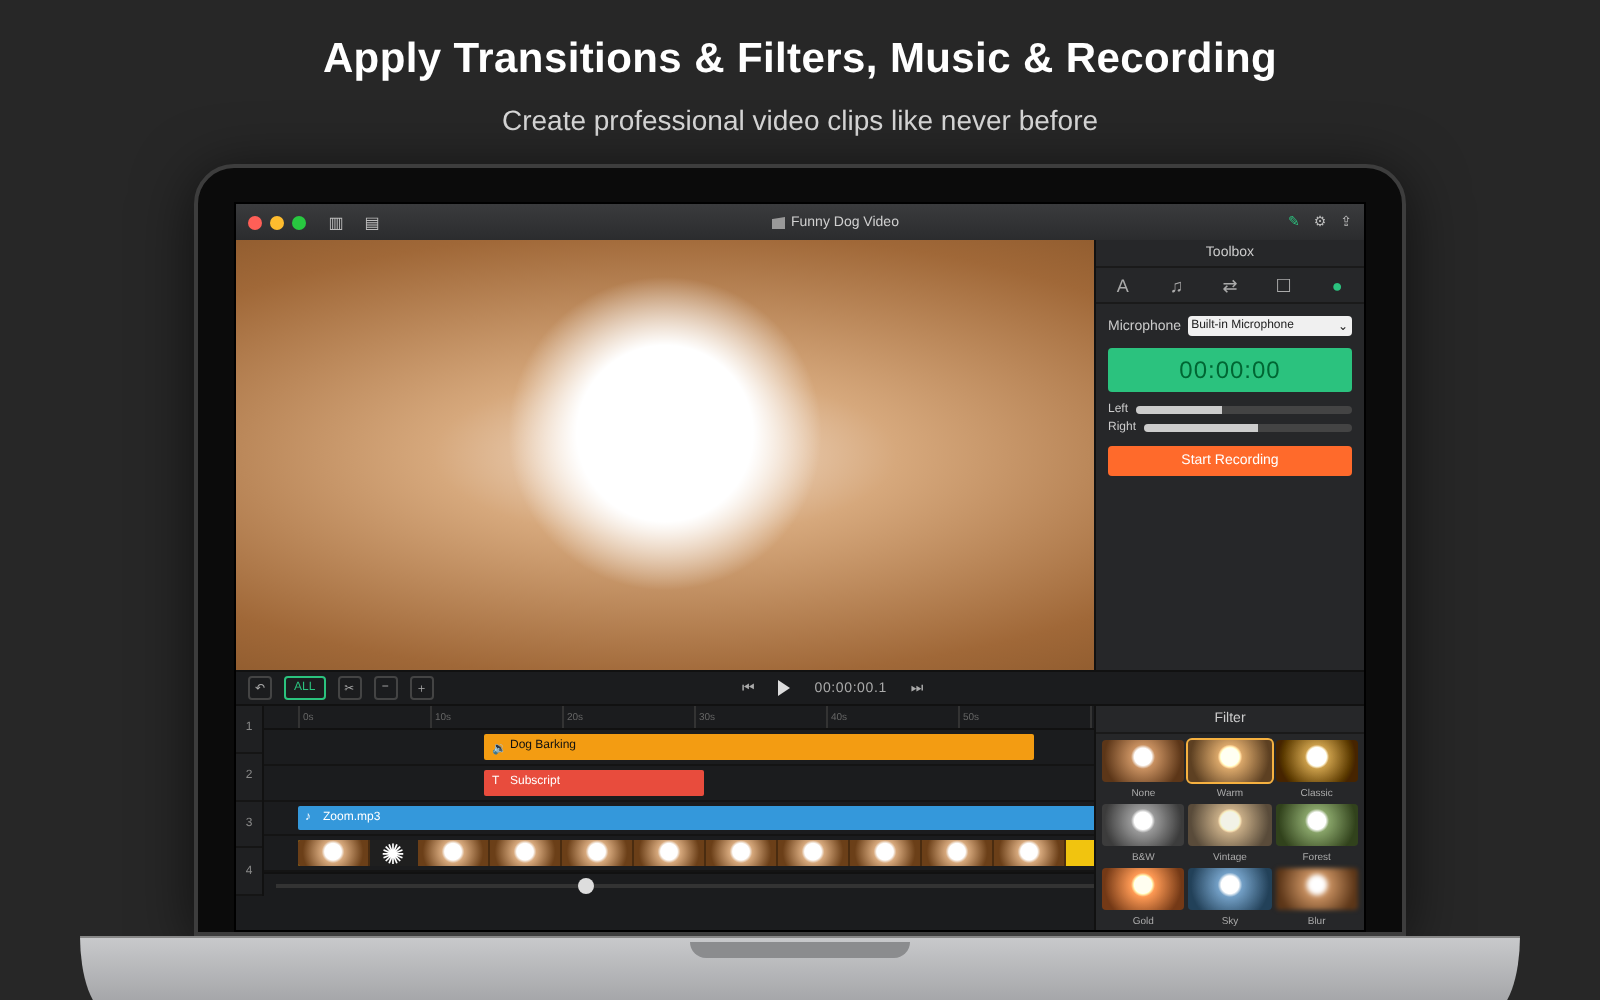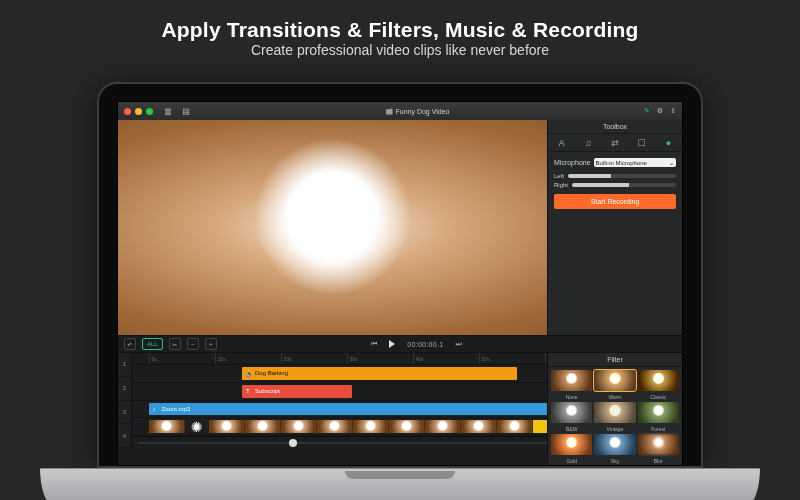--- a/index.html
+++ b/index.html
@@ -1,19 +1,19 @@
 <!DOCTYPE html>
 <html><head>
 <meta charset="utf-8">
 <style>
 *{margin:0;padding:0;box-sizing:border-box;font-family:-apple-system,BlinkMacSystemFont,"Helvetica Neue",sans-serif;-webkit-font-smoothing:antialiased}
 body{width:800px;height:500px;background:#272727;overflow:hidden;position:relative}
 .marketing{text-align:center;padding-top:18px;color:#fff}
 .marketing h1{font-size:21px;font-weight:700;letter-spacing:.2px}
-.marketing p{font-size:14px;font-weight:300;color:#d8d8d8;margin-top:0}
+.marketing p{font-size:14px;font-weight:300;color:#d8d8d8;margin-top:10px}
 .laptop{position:absolute;left:50%;top:82px;transform:translateX(-50%)}
 .screen-body{width:606px;height:386px;background:#0b0b0b;border-radius:20px 20px 0 0;border:2px solid #3d3d3d;padding:17px 18px 0;box-shadow:0 4px 30px rgba(0,0,0,.6)}
 .screen{width:100%;height:100%;background:#1b1c1e;border:1px solid #000;position:relative;overflow:hidden}
 
 
 .titlebar{height:18px;background:linear-gradient(#3a3b3d,#2b2c2e);display:flex;align-items:center;padding:0 6px;font-size:7px;color:#d0d0d0}
 .traffic{display:flex;gap:4px;margin-right:10px}
 .traffic span{width:7px;height:7px;border-radius:50%}
 .tl-close{background:#ff5f57}.tl-min{background:#febc2e}.tl-max{background:#28c840}
 .tb-icons{display:flex;gap:8px;color:#bcbcbc}
@@ -151,20 +151,21 @@
          <span class="t active">●</span>
        </div>
        <div class="tbx-body">
          <div class="mic-row">
            <span>Microphone</span>
            <div class="mic-select">
              <span>Built-in Microphone</span>
              <span>⌄</span>
            </div>
          </div>
+         <div class="rec-time">00:00:00</div>
          <div class="levels">
            <div class="lv left">
              <span>Left</span>
              <div class="bar"></div>
            </div>
            <div class="lv right">
              <span>Right</span>
              <div class="bar"></div>
            </div>
          </div>

